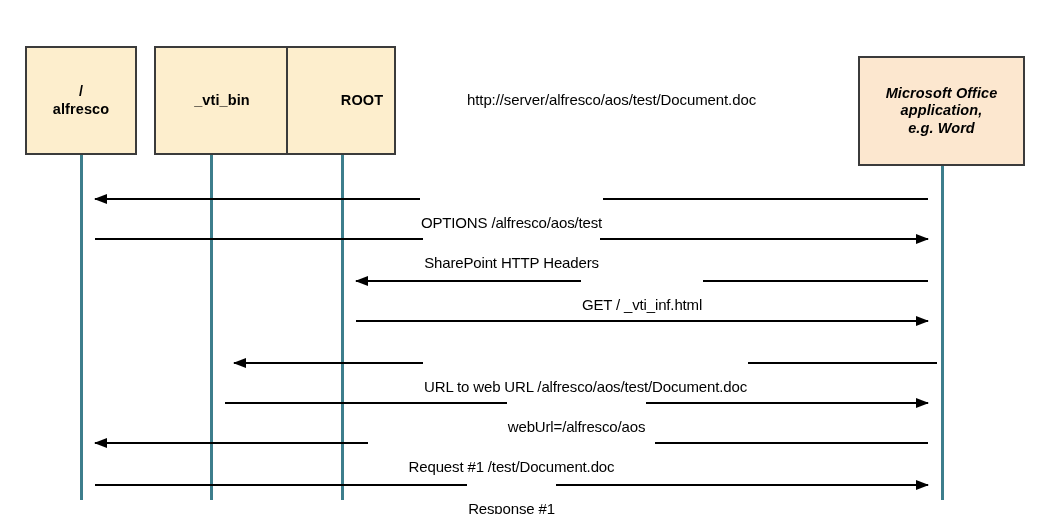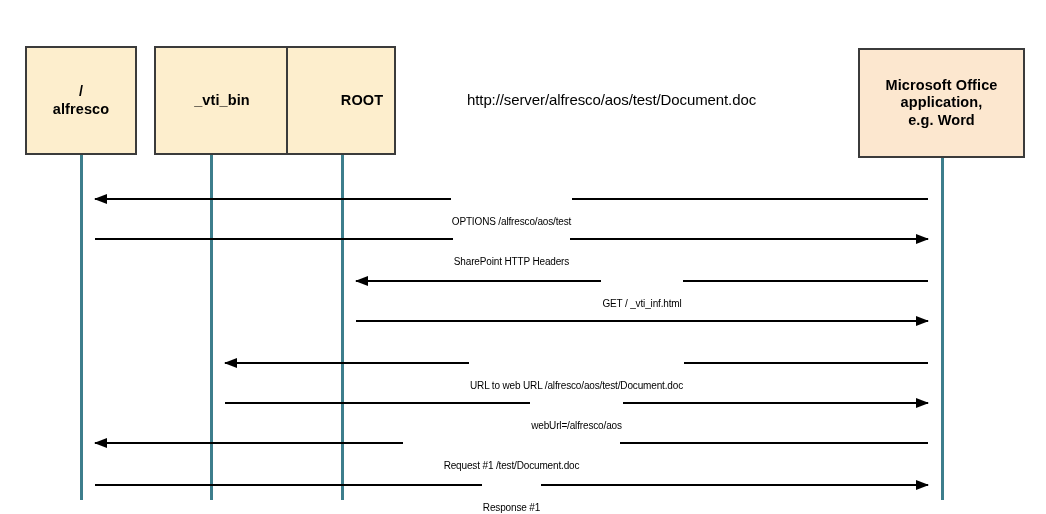--- a/index.html
+++ b/index.html
@@ -53,21 +53,21 @@
     pointer-events: none;
   }
   .msg-seg {
     flex: 1 1 auto;
     height: 2px;
     background: #000000;
     position: relative;
   }
   .msg-label {
     flex: 0 0 auto;
-    font-size: 10px;
+    font-size: 15px;
     white-space: nowrap;
     padding: 0 1px;
     letter-spacing: -0.15px;
     line-height: 1;
     transform: translateY(-1px);
     margin-top: 48px;
   }
   .arrow-head {
     position: absolute;
     top: 50%;
@@ -92,21 +92,21 @@
 
 <div id="diagram" style="background: rgb(255, 255, 255);">
     <div class="lifeline" style="left: 80px; top: 155px; height: 345px; background: rgb(61, 126, 140);"></div>
     <div class="lifeline" style="left: 210px; top: 155px; height: 345px; background: rgb(61, 126, 140);"></div>
     <div class="lifeline" style="left: 341px; top: 155px; height: 345px; background: rgb(61, 126, 140);"></div>
     <div class="lifeline" style="left: 941px; top: 158px; height: 342px; background: rgb(61, 126, 140);"></div>
     <div class="participant" style="left: 25px; top: 46px; width: 112px; height: 109px; background: rgb(253, 238, 205); border-color: rgb(59, 59, 59);">/
 alfresco</div>
     <div class="participant" style="left: 154px; top: 46px; width: 136px; height: 109px; background: rgb(253, 238, 205); border-color: rgb(59, 59, 59);">_vti_bin</div>
     <div class="participant" style="left: 286px; top: 46px; width: 110px; height: 109px; background: rgb(253, 238, 205); border-color: rgb(59, 59, 59); padding-left: 42px;">ROOT</div>
-    <div class="participant" style="left: 858px; top: 48px; width: 167px; height: 110px; background: rgb(252, 231, 207); border-color: rgb(59, 59, 59);">Microsoft Office
+    <div class="participant" style="left: 858px; top: 56px; width: 167px; height: 110px; background: rgb(252, 231, 207); border-color: rgb(59, 59, 59); font-style: italic;">Microsoft Office
 application,
 e.g. Word</div>
     <div class="url-label" style="left: 452px; top: 91px;">http://server/alfresco/aos/test/Document.doc</div>
     <div class="message arrow-left" style="left: 95px; top: 188px; width: 833px;">
       <div class="msg-seg" style="background: rgb(0, 0, 0);">
         <div class="arrow-head"></div>
       </div>
       <div class="msg-label">OPTIONS /alfresco/aos/test</div>
       <div class="msg-seg" style="background: rgb(0, 0, 0);"></div>
     </div>
@@ -123,21 +123,21 @@
       </div>
       <div class="msg-label">GET / _vti_inf.html</div>
       <div class="msg-seg" style="background: rgb(0, 0, 0);"></div>
     </div>
     <div class="message arrow-right" style="left: 356px; top: 310px; width: 572px;">
       <div class="msg-seg" style="background: rgb(0, 0, 0);"></div>
       <div class="msg-seg" style="background: rgb(0, 0, 0);">
         <div class="arrow-head"></div>
       </div>
     </div>
-    <div class="message arrow-left" style="left: 225px; top: 352px; width: 703px;">
+    <div class="message arrow-left" style="left: 234px; top: 352px; width: 703px;">
       <div class="msg-seg" style="background: rgb(0, 0, 0);">
         <div class="arrow-head"></div>
       </div>
       <div class="msg-label">URL to web URL /alfresco/aos/test/Document.doc</div>
       <div class="msg-seg" style="background: rgb(0, 0, 0);"></div>
     </div>
     <div class="message arrow-right" style="left: 225px; top: 392px; width: 703px;">
       <div class="msg-seg" style="background: rgb(0, 0, 0);"></div>
       <div class="msg-label">webUrl=/alfresco/aos</div>
       <div class="msg-seg" style="background: rgb(0, 0, 0);">

